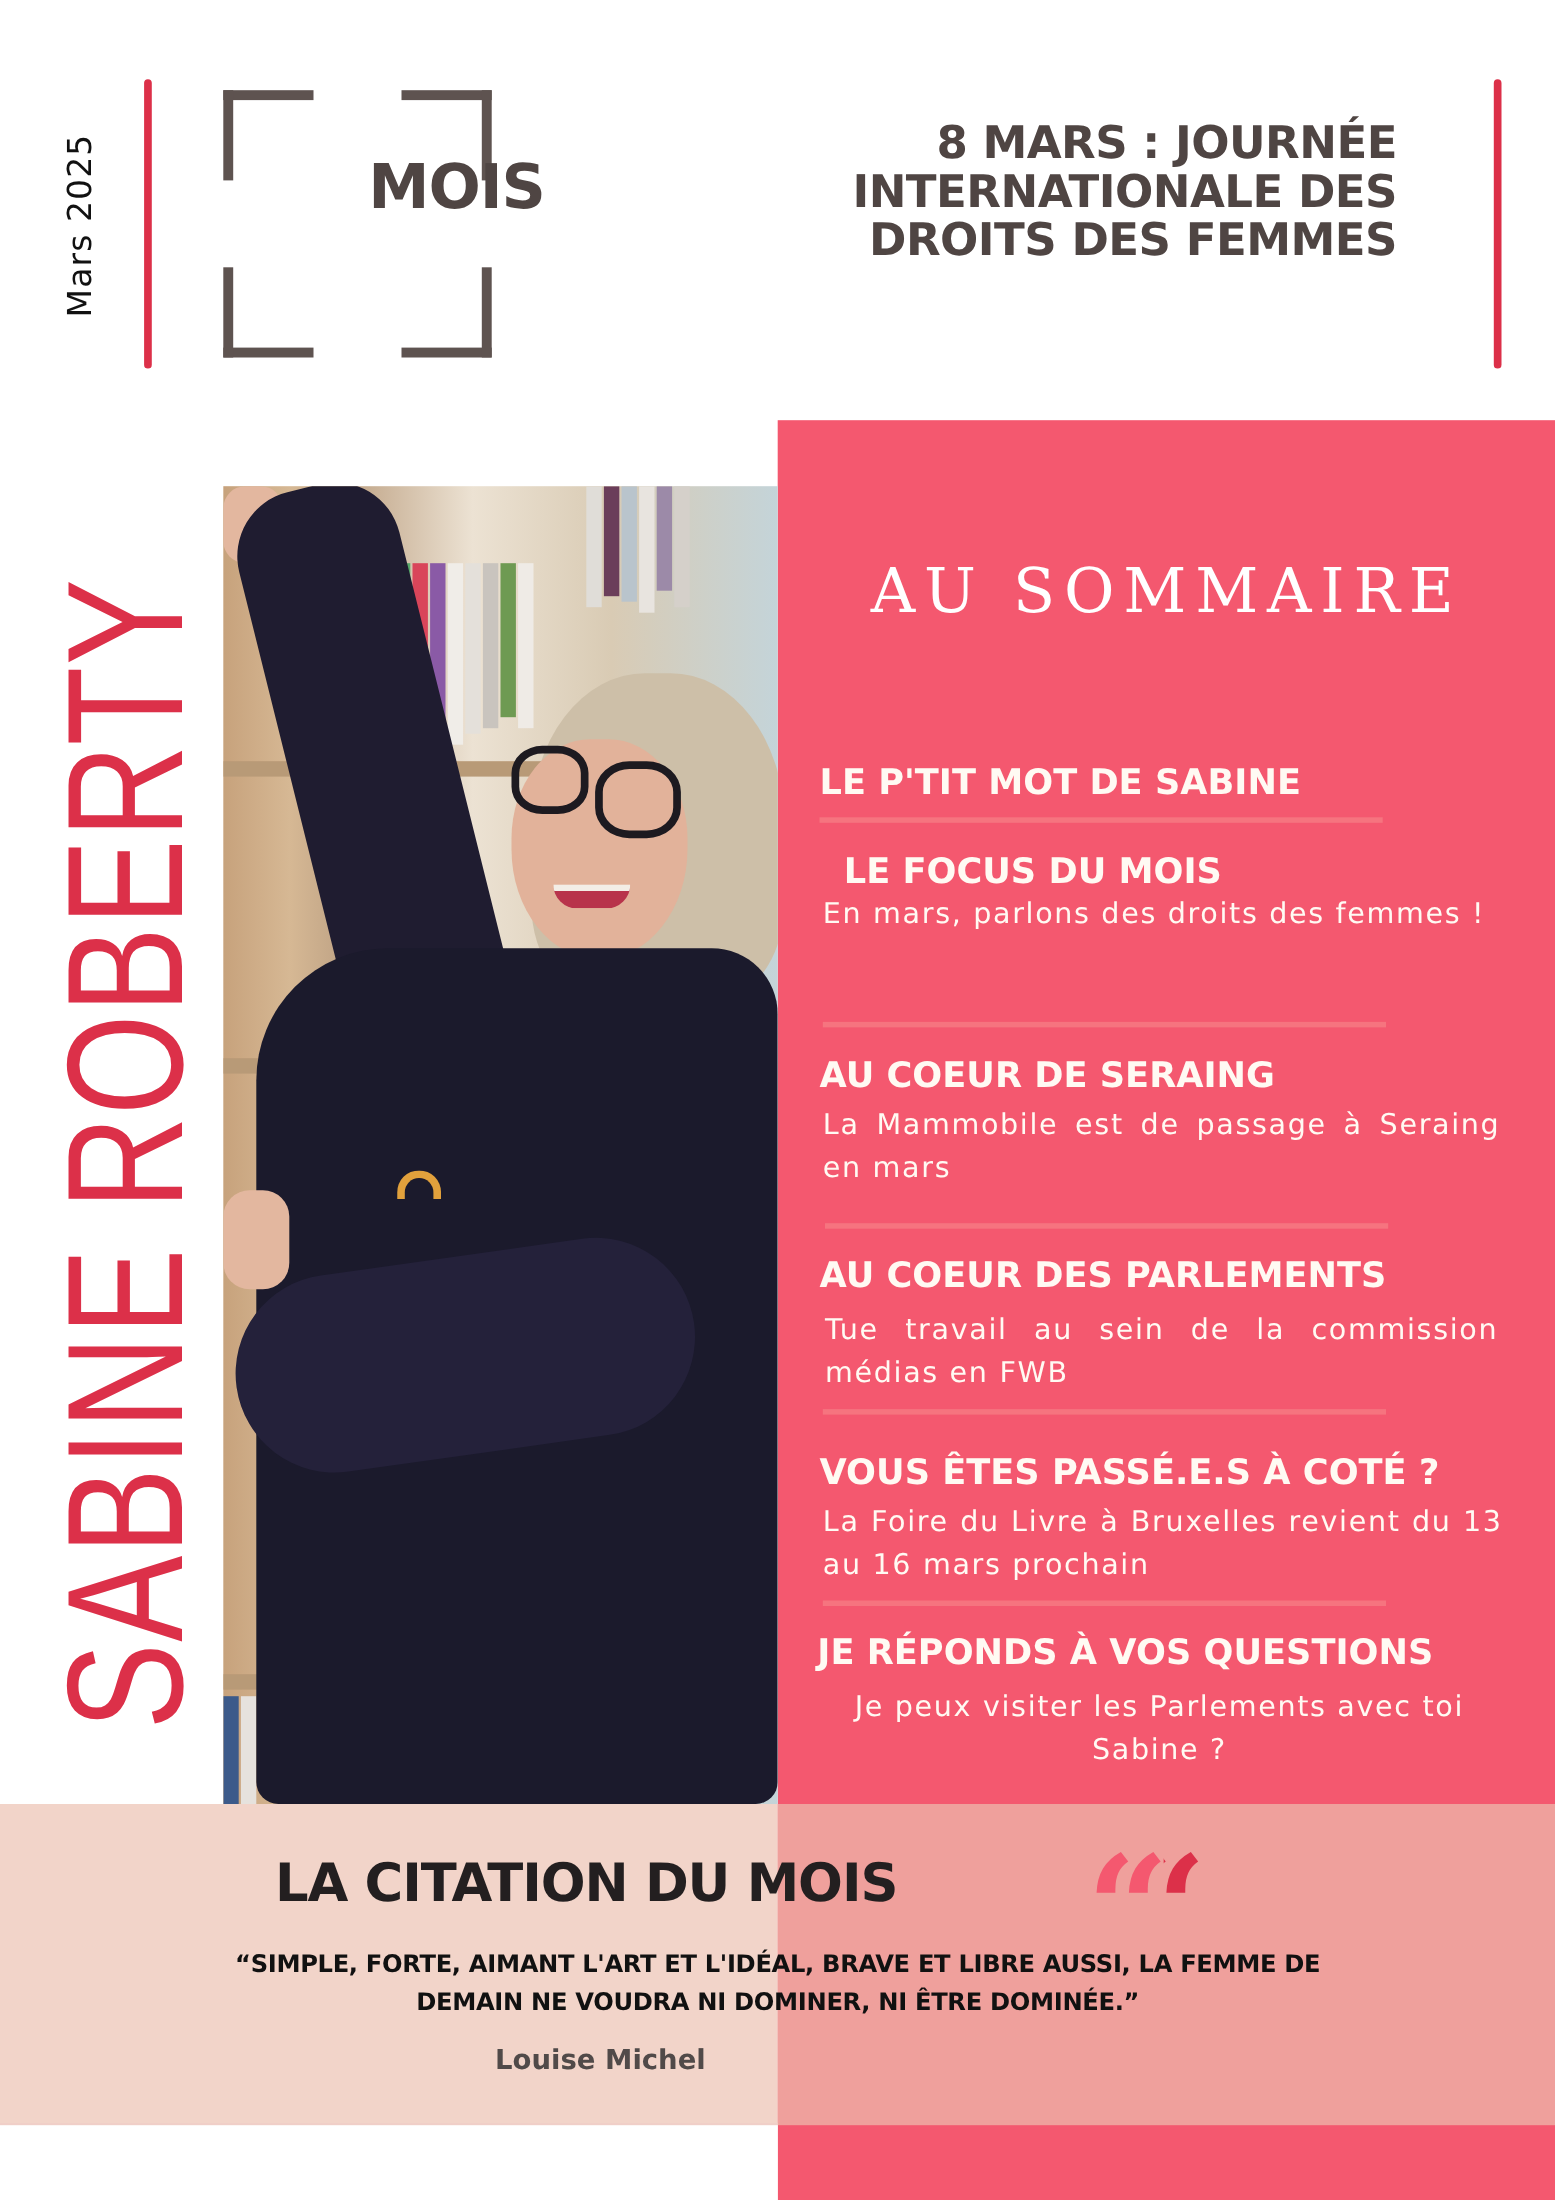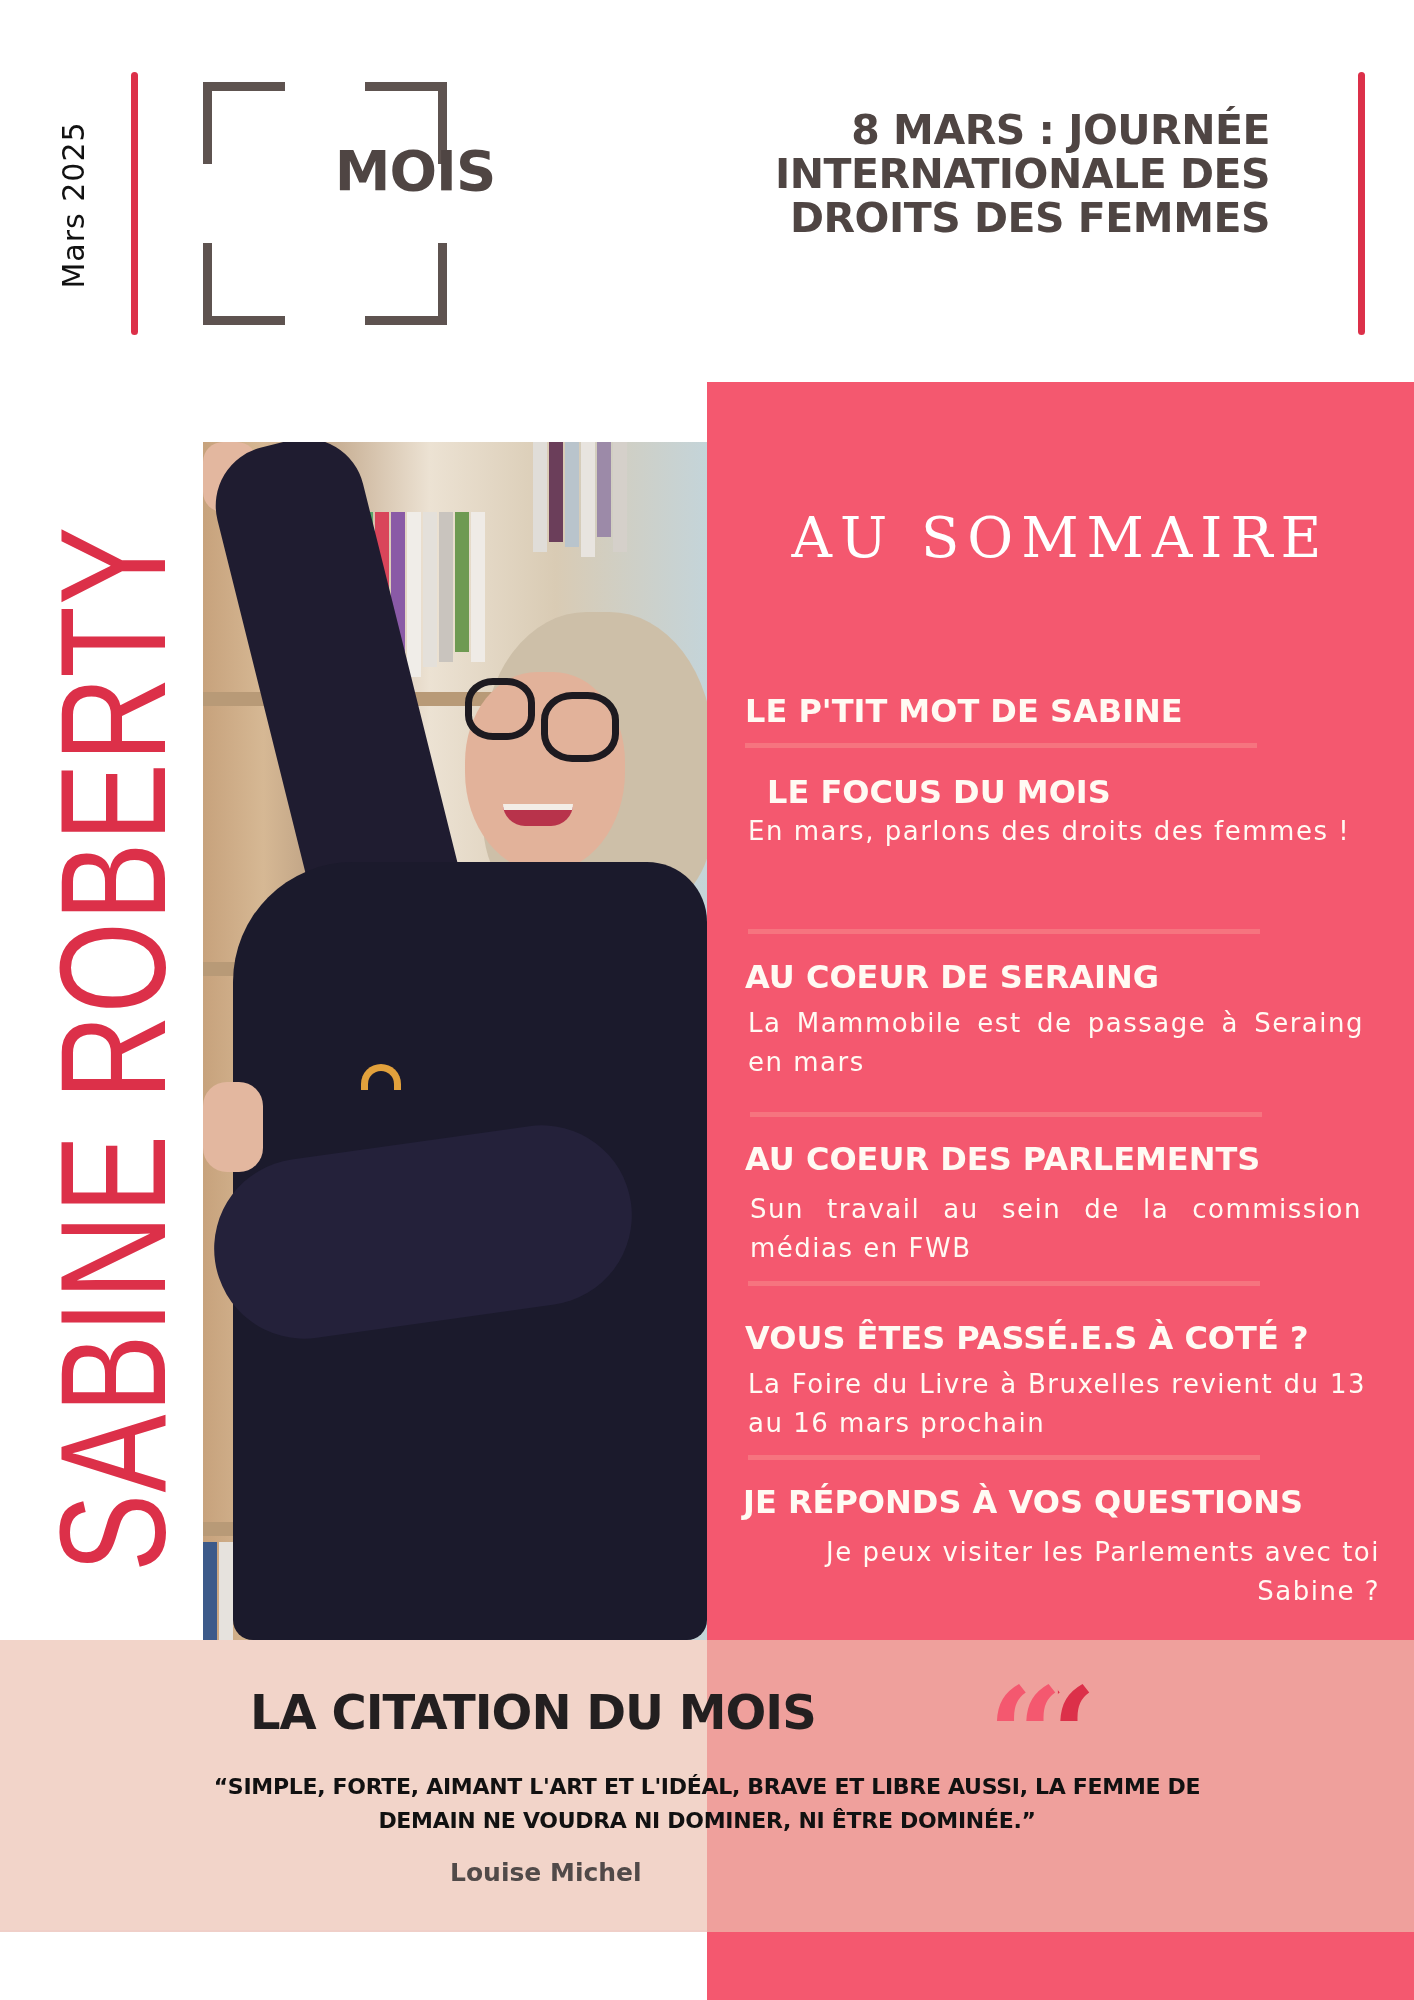--- a/index.html
+++ b/index.html
@@ -205,29 +205,29 @@
 
 <div class="item-title" style="top:772px;margin-left:22px;">LE FOCUS DU MOIS</div>
 <div class="item-desc" style="top:812px;">En mars, parlons des droits des femmes !</div>
 <div class="divider" style="left:748px; top:929px; width:512px;"></div>
 
 <div class="item-title" style="top:957px;">AU COEUR DE SERAING</div>
 <div class="item-desc" style="top:1004px; width:616px;">La Mammobile est de passage à Seraing en mars</div>
 <div class="divider" style="left:750px; top:1112px; width:512px;"></div>
 
 <div class="item-title" style="top:1139px;">AU COEUR DES PARLEMENTS</div>
-<div class="item-desc" style="top:1190px; left:750px; width:612px;">Sun travail au sein de la commission médias en FWB</div>
+<div class="item-desc" style="top:1190px; left:750px; width:612px;">Tue travail au sein de la commission médias en FWB</div>
 <div class="divider" style="left:748px; top:1281px; width:512px;"></div>
 
 <div class="item-title" style="top:1318px;">VOUS ÊTES PASSÉ.E.S À COTÉ ?</div>
 <div class="item-desc" style="top:1365px;">La Foire du Livre à Bruxelles revient du 13 au 16 mars prochain</div>
 <div class="divider" style="left:748px; top:1455px; width:512px;"></div>
 
 <div class="item-title" style="top:1482px; left:743px;">JE RÉPONDS À VOS QUESTIONS</div>
-<div class="item-desc" style="top:1533px; left:760px; width:620px; text-align:right;">Je peux visiter les Parlements avec toi Sabine ?</div>
+<div class="item-desc" style="top:1533px; left:744px; width:620px; text-align:center;">Je peux visiter les Parlements avec toi Sabine ?</div>
 
 <div class="quote-left"></div>
 <div class="quote-right"></div>
 <div class="band-edge"></div>
 <div class="bottom-white"></div>
 
 <div class="quote-title">LA CITATION DU MOIS</div>
 <div class="quote-mark" style="left:988px; color:#F4586F;">“</div>
 <div class="quote-mark" style="left:1022px; color:#DC3049; clip-path: inset(0 0 0 48%);">“</div>
 <div class="quote-text">“SIMPLE, FORTE, AIMANT L'ART ET L'IDÉAL, BRAVE ET LIBRE AUSSI, LA FEMME DE DEMAIN NE VOUDRA NI DOMINER, NI ÊTRE DOMINÉE.”</div>

